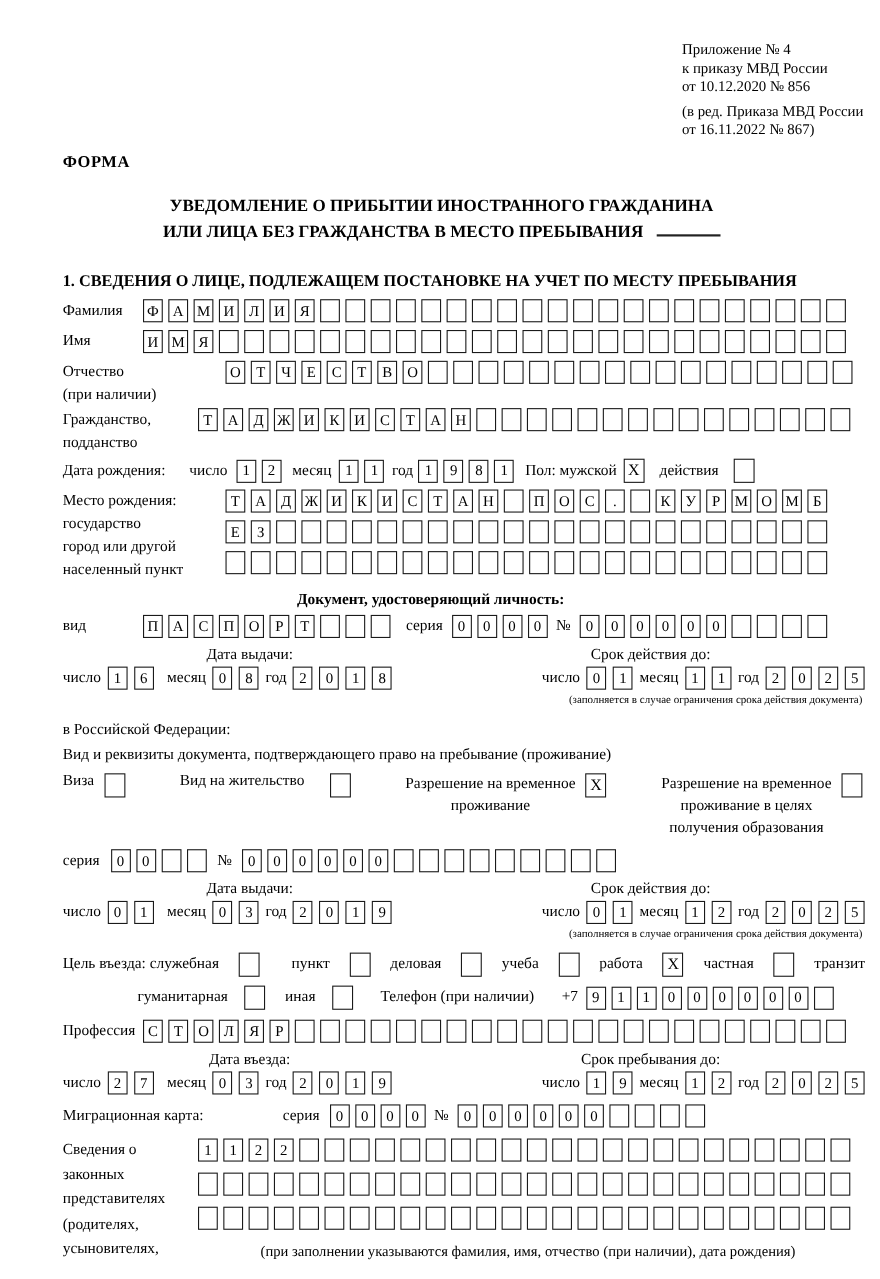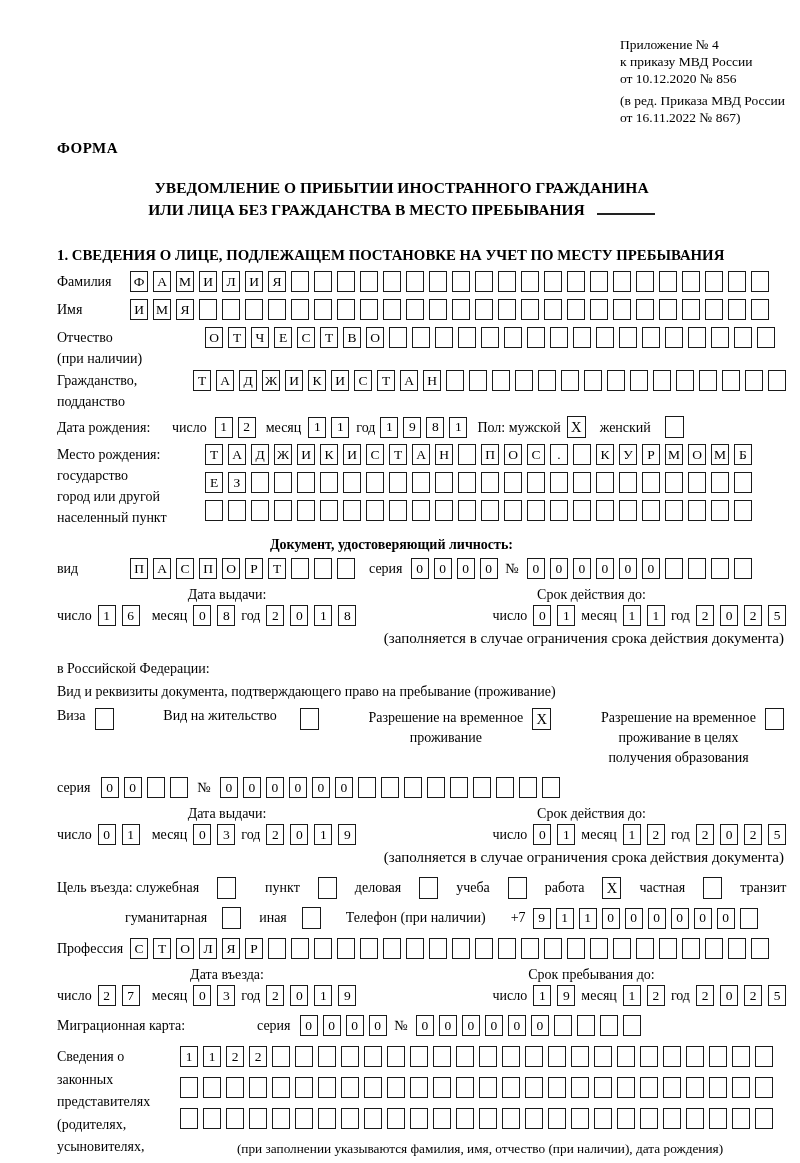--- a/index.html
+++ b/index.html
@@ -26,21 +26,21 @@
   .vgap{display:flex;flex-direction:column;gap:7px;}
   .doc-heading{text-align:center;font-weight:bold;margin-top:9px;margin-right:60px;}
   .dheads{display:flex;margin-top:8px;}
   .dh-left{width:340px;text-align:center;}
   .dh-right{flex:1;text-align:center;}
   .daterow{display:flex;margin-top:2px;align-items:center;}
   .dgroup{display:flex;align-items:center;gap:6px;}
   .dgroup .cellrow{gap:6px;}
   .daterow .left{width:340px;}
   .daterow .right{margin-left:113px;}
-  .note{text-align:right;font-size:15px;margin-top:4px;padding-right:2px;}
+  .note{text-align:right;font-size:10px;margin-top:4px;padding-right:2px;}
   .intro{margin-top:10px;line-height:23px;}
   .res-opts{display:flex;align-items:flex-start;margin-top:5px;justify-content:space-between;padding-right:2px;}
   .opt{display:flex;align-items:flex-start;gap:9px;}
   .opt .lines{text-align:center;line-height:20px;}
   .purpose{display:flex;align-items:center;margin-top:11px;gap:18px;}
   .purpose .plabel{flex:none;}
   .purpose2{display:flex;align-items:center;margin-top:8px;gap:7px;padding-left:68px;}
   .sp18{margin-left:11px;} .sp24{margin-left:18px;}
   .reps{display:flex;align-items:flex-start;margin-top:10px;}
   .reps .flabel{line-height:22.5px;}
@@ -166,21 +166,21 @@
         <span class="cell"></span>
         <span class="cell"></span>
         <span class="cell"></span>
         <span class="cell"></span>
         <span class="cell"></span>
         <span class="cell"></span>
         <span class="cell"></span>
       </div>
   </div>
 
-  <div class="row top" style="margin-top:1px;justify-content:space-between;">
+  <div class="row top" style="margin-top:1px;">
     <div class="flabel w123">
       <div>Гражданство,</div>
       <div>подданство</div>
     </div>
     <div class="cellrow">
         <span class="cell">Т</span>
         <span class="cell">А</span>
         <span class="cell">Д</span>
         <span class="cell">Ж</span>
         <span class="cell">И</span>
@@ -222,21 +222,21 @@
       </div>
     <span class="flabel" style="margin-left:7px;">год</span>
     <div class="cellrow" style="margin-left:5px;">
         <span class="cell">1</span>
         <span class="cell">9</span>
         <span class="cell">8</span>
         <span class="cell">1</span>
       </div>
     <span class="flabel" style="margin-left:10px;">Пол: мужской</span>
     <span class="checkbox" style="margin-left:6px;">X</span>
-    <span class="flabel" style="margin-left:14px;">женский</span>
+    <span class="flabel" style="margin-left:14px;">действия</span>
     <span class="checkbox" style="margin-left:14px;"></span>
   </div>
 
   <div class="row top" style="margin-top:6px;">
     <div class="flabel w148">
       <div>Место рождения:</div>
       <div>государство</div>
       <div>город или другой</div>
       <div>населенный пункт</div>
     </div>

